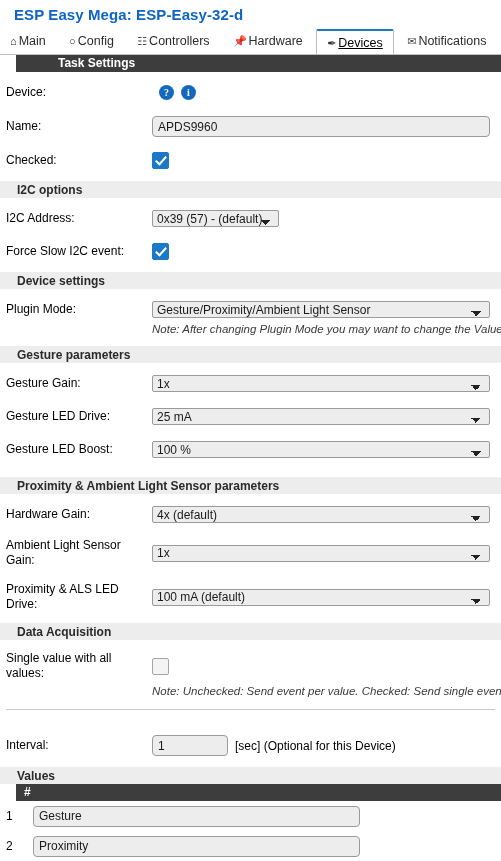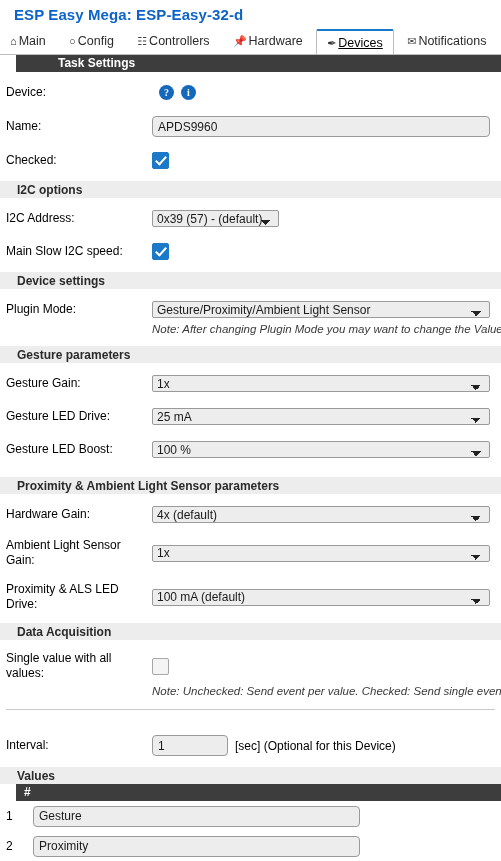--- a/index.html
+++ b/index.html
@@ -267,21 +267,21 @@
   <div class="row">
     <div class="lbl">I2C Address:</div>
     <div class="fieldcol">
       <select class="sel narrow">
         <option>0x39 (57) - (default)</option>
       </select>
     </div>
   </div>
 
   <div class="row">
-    <div class="lbl">Main Slow I2C speed:</div>
+    <div class="lbl">Force Slow I2C event:</div>
     <div class="fieldcol">
       <span class="chk on"></span>
     </div>
   </div>
 
   <div class="spacer-sm"></div>
 
   <div class="sec-light">Device settings</div>
 
   <div class="row">

